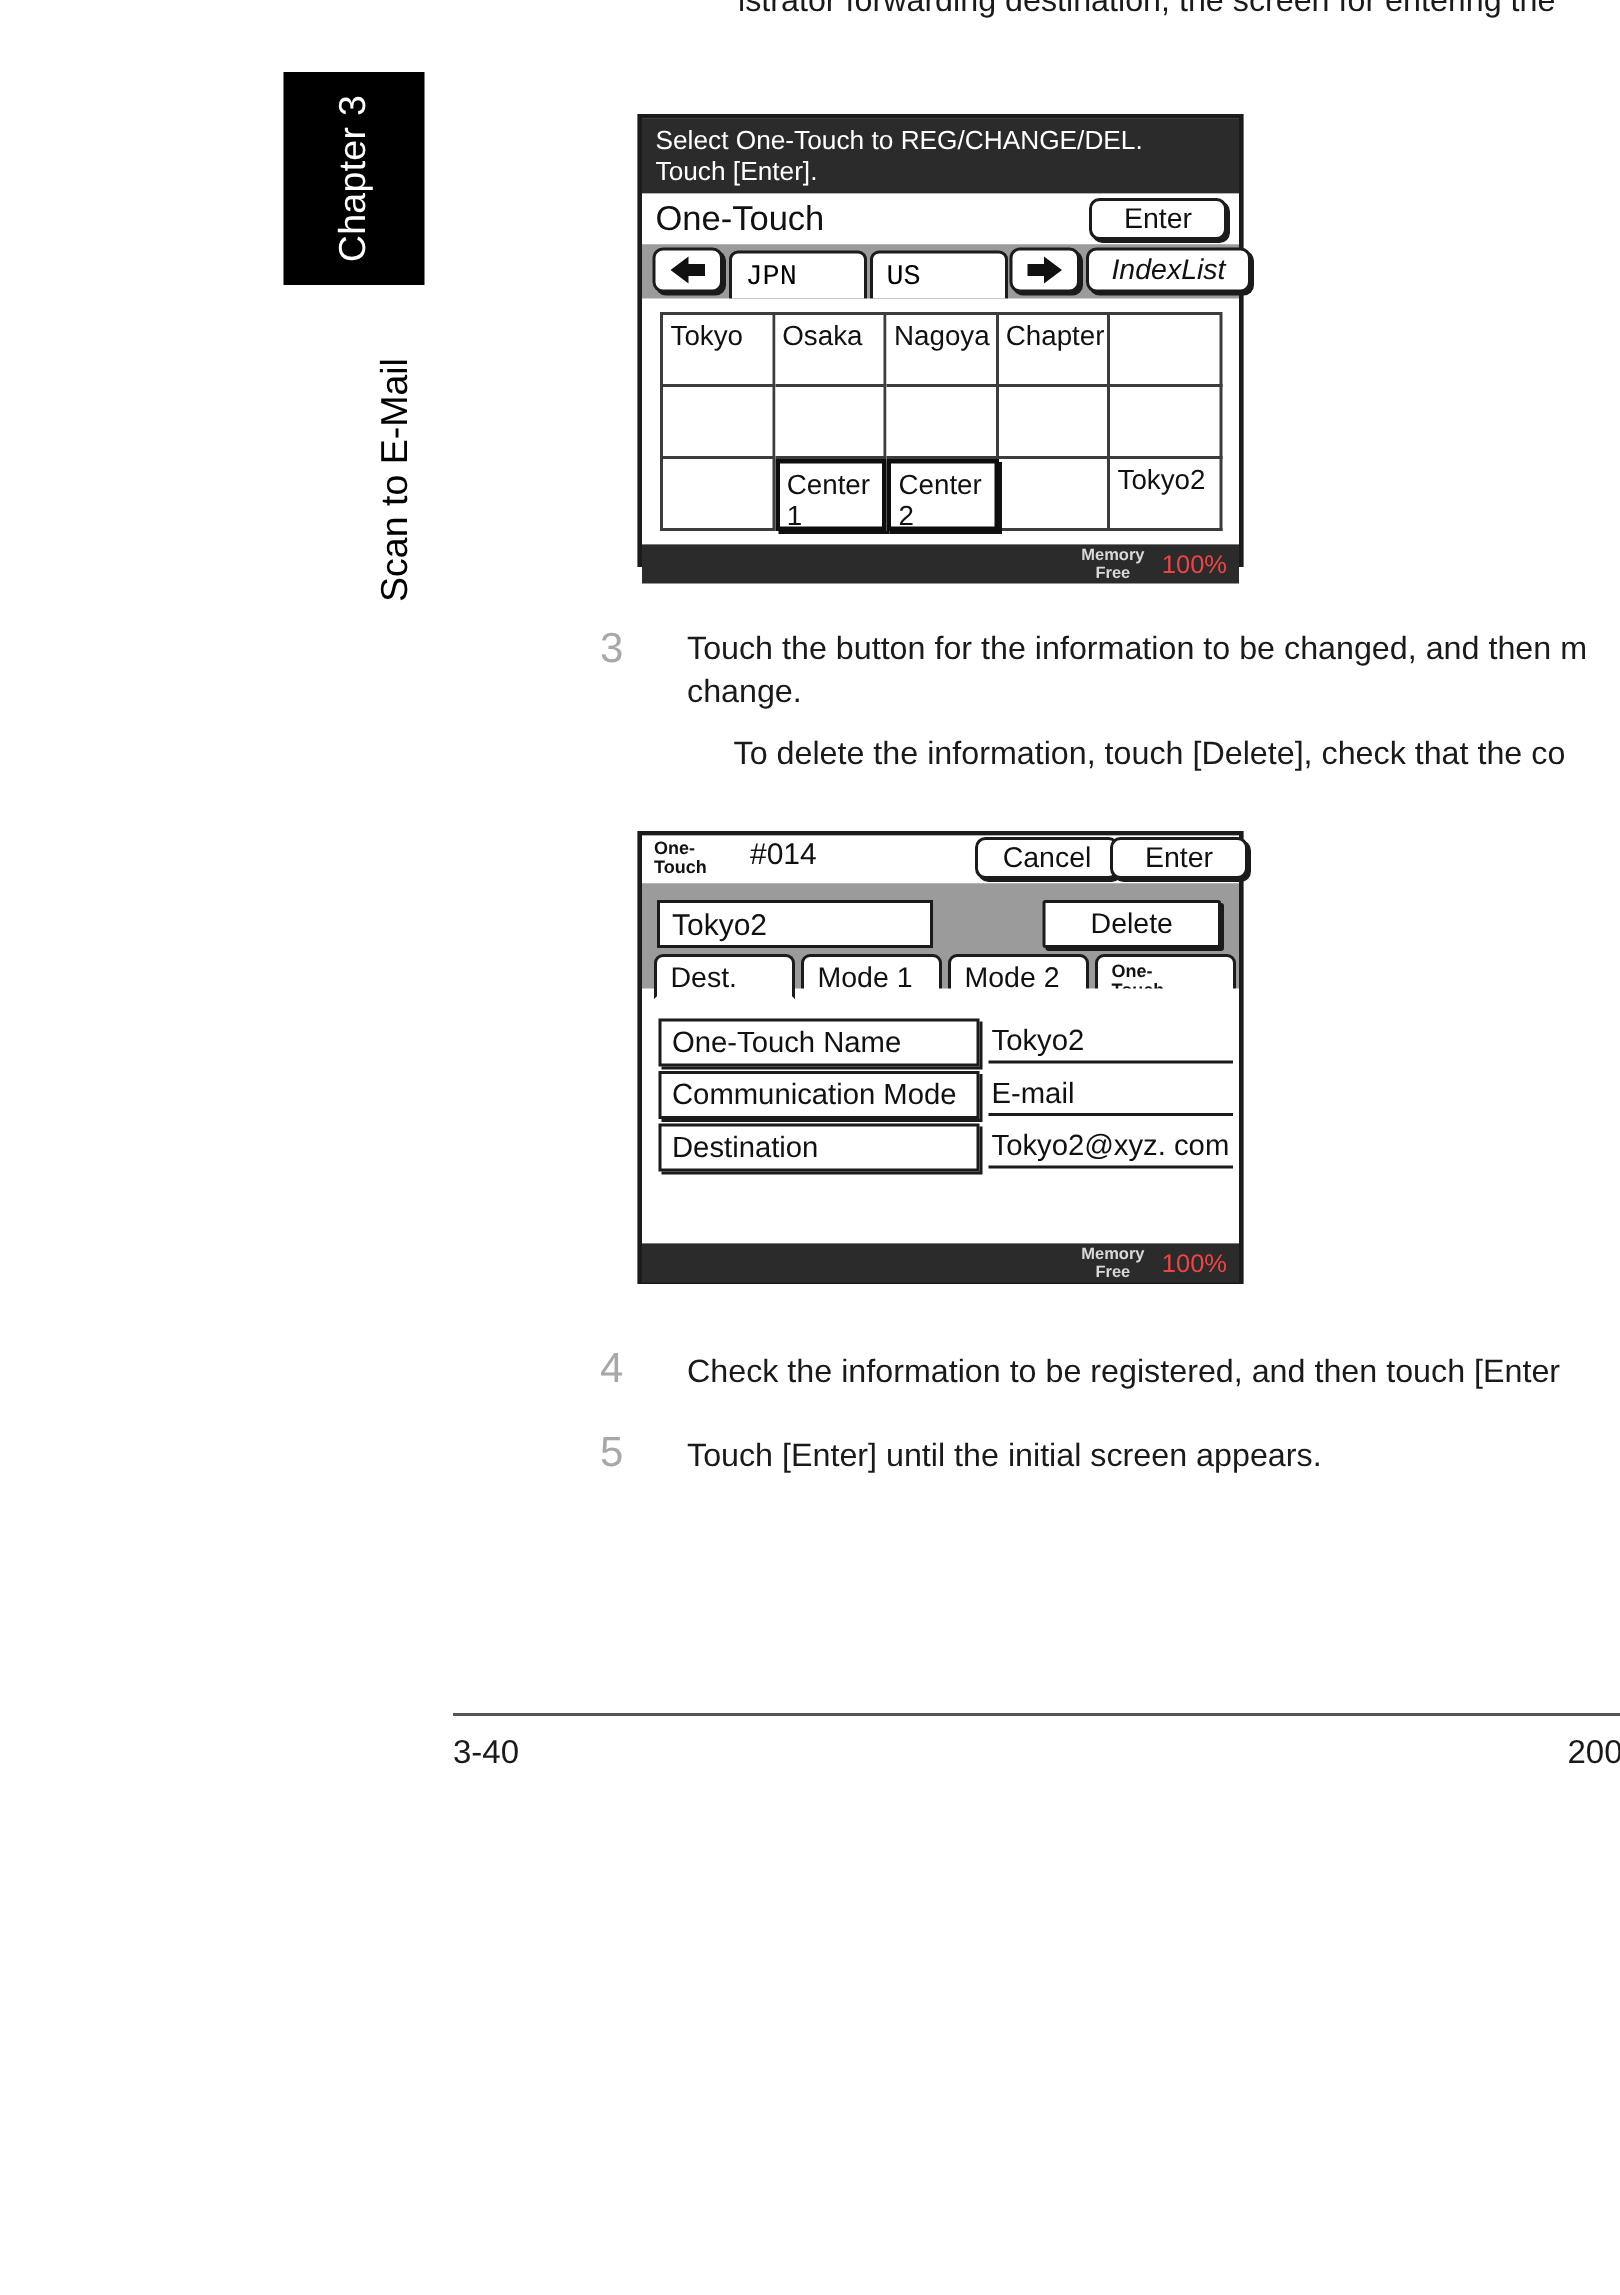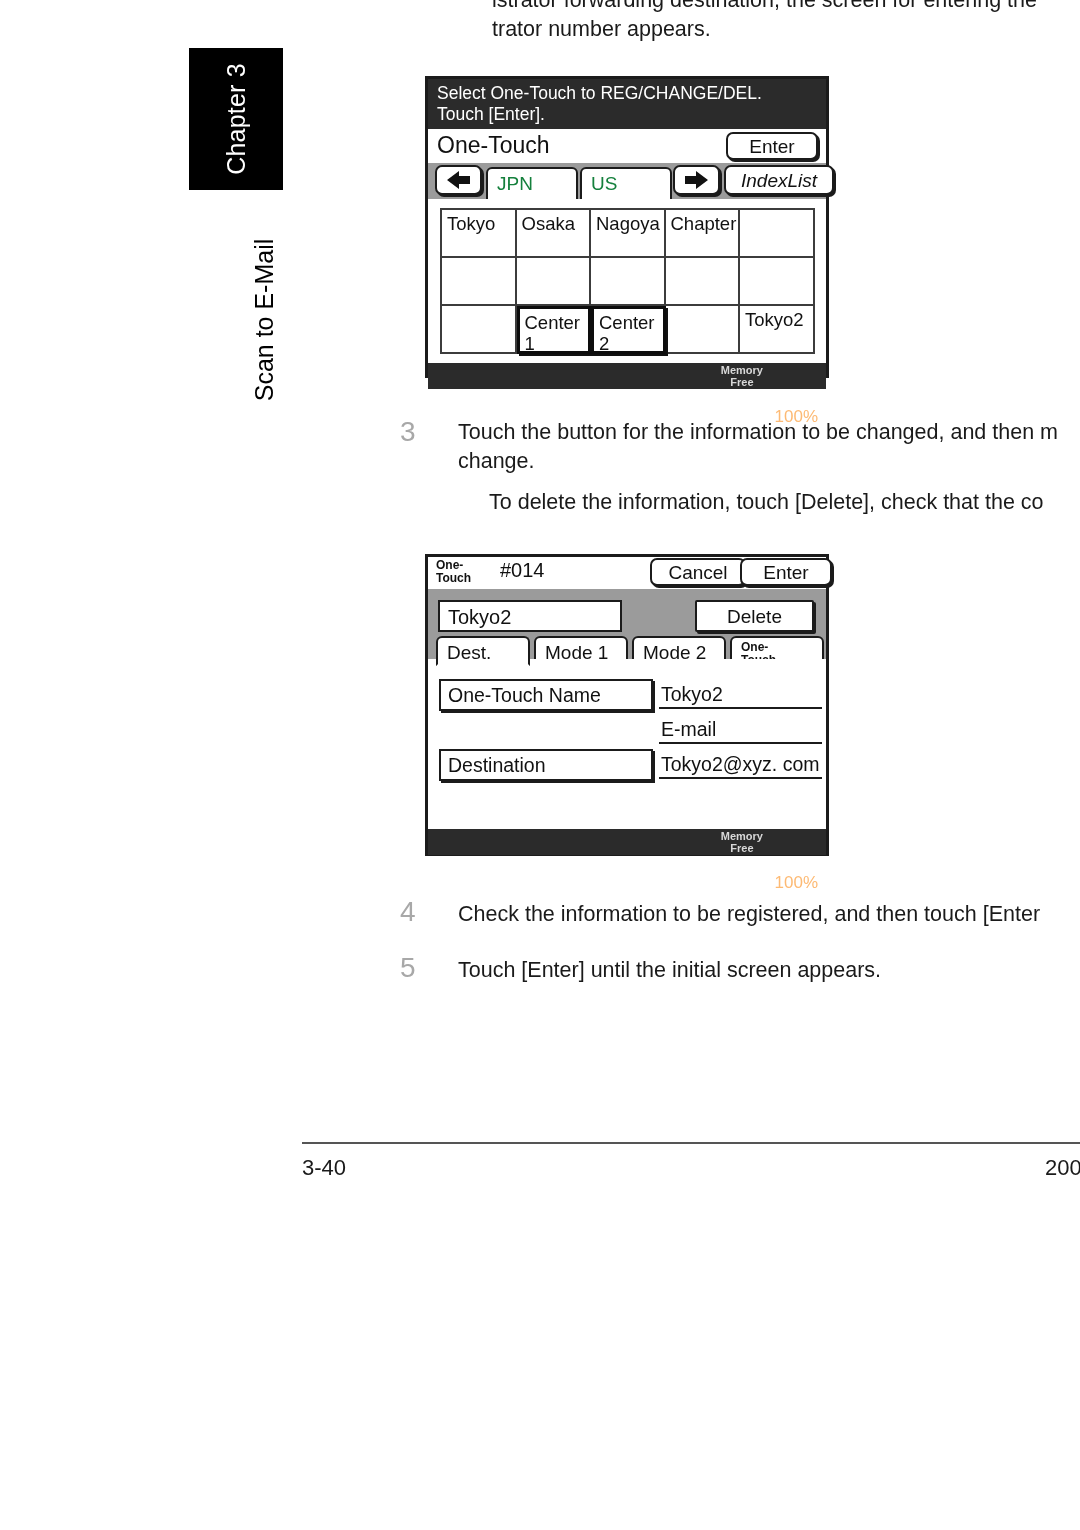--- a/index.html
+++ b/index.html
@@ -137,23 +137,22 @@
     color: #d8d8d8;
     font-size: 11px;
     line-height: 11.5px;
     text-align: center;
     font-weight: bold;
   }
   .mem-pct {
     position: absolute;
     right: 8px;
     top: 4px;
-    color: #fdba74;
+    color: #ef4444;
     font-size: 17px;
-    margin-top: 40px;
   }
 
   
   .btn {
     position: absolute;
     box-sizing: border-box;
     background: #ffffff;
     border: 2px solid #1b1b1b;
     border-radius: 7px;
     text-align: center;
@@ -174,23 +173,24 @@
   .arrowbtn svg { display: block; }
 
   
   .idxtab {
     position: absolute;
     box-sizing: border-box;
     background: #ffffff;
     border: 2px solid #1b1b1b;
     border-radius: 6px 6px 0 0;
     font-size: 19px;
-    color: #15803d;
+    color: #000000;
     padding-left: 9px;
     line-height: 30px;
+    font-family: Liberation Mono, monospace;
   }
 
   
   .otgrid {
     position: absolute;
     left: 12px;
     top: 9px;
     display: grid;
     grid-template-columns: repeat(5, 74.5px);
     grid-template-rows: repeat(3, 48px);
@@ -328,21 +328,20 @@
 
 <div id="chapter-rail">
   <span class="vtext">Chapter 3</span>
 </div>
 <div id="section-rail">
   <span class="vtext">Scan to E-Mail</span>
 </div>
 
 <div id="intro-para" class="para">
   <div>istrator forwarding destination, the screen for entering the</div>
-  <div>trator number appears.</div>
 </div>
 
 <div class="lcd" id="lcd-panel-1" style="left:425px; top:76px; width:404px; height:302px;">
 
   <div class="lcd-msgbar">
     <div>Select One-Touch to REG/CHANGE/DEL.</div>
     <div>Touch [Enter].</div>
   </div>
 
   <div class="lcd-titlebar">
@@ -430,20 +429,21 @@
     <div class="tab two" style="left:302px; top:47px; width:94px; height:28px;">
       <div>One-</div>
       <div>Touch</div>
     </div>
   </div>
 
   <div class="lcd-body" style="height:170px;">
     <div class="destrow-btn" style="left:11px; top:20px; width:214px; height:32px;">One-Touch Name</div>
     <div class="destrow-val" style="left:231px; top:22px; width:163px; height:28px;">Tokyo2</div>
 
+    <div class="destrow-btn" style="left:11px; top:55px; width:214px; height:32px;">Communication Mode</div>
     <div class="destrow-val" style="left:231px; top:57px; width:163px; height:28px;">E-mail</div>
 
     <div class="destrow-btn" style="left:11px; top:90px; width:214px; height:32px;">Destination</div>
     <div class="destrow-val" style="left:231px; top:92px; width:163px; height:28px;">Tokyo2@xyz. com</div>
   </div>
 
   <div class="lcd-statusbar">
     <div class="mem-label">
       <div>Memory</div>
       <div>Free</div>

